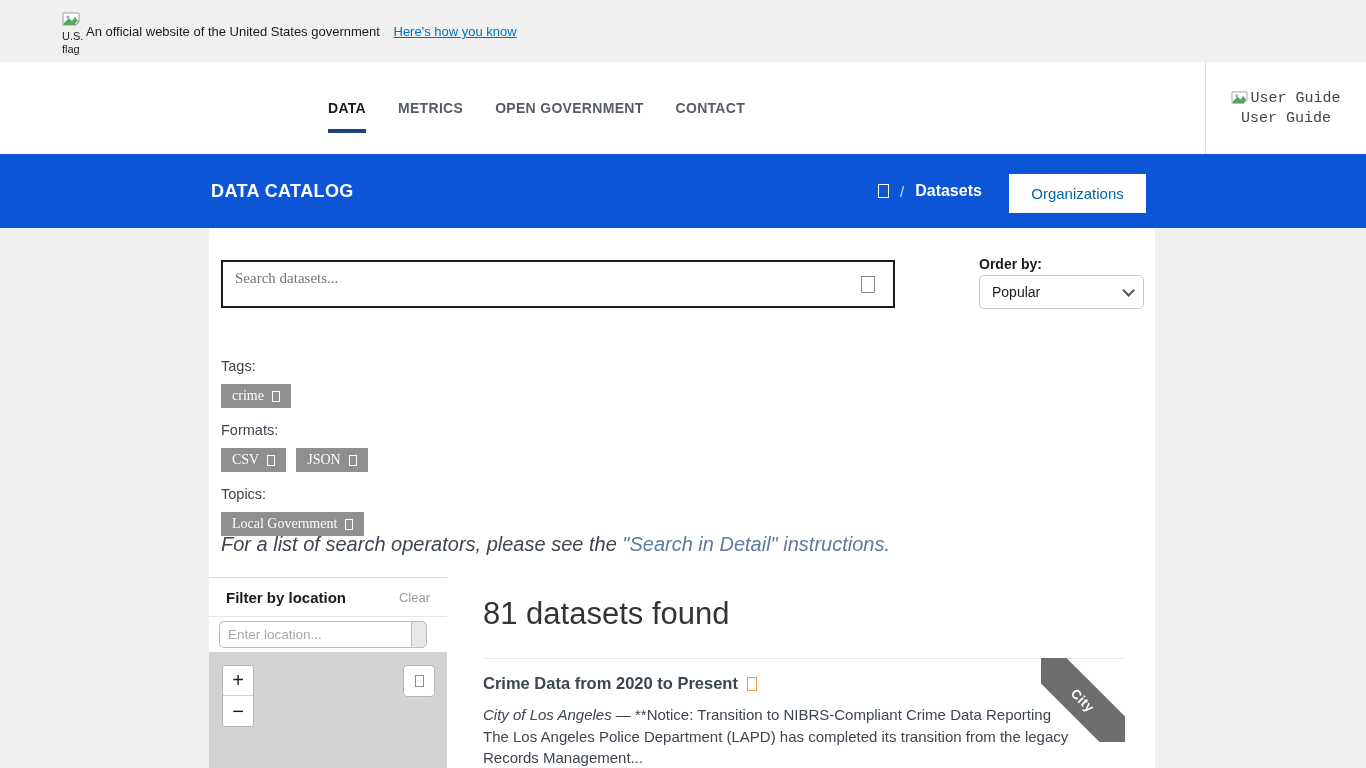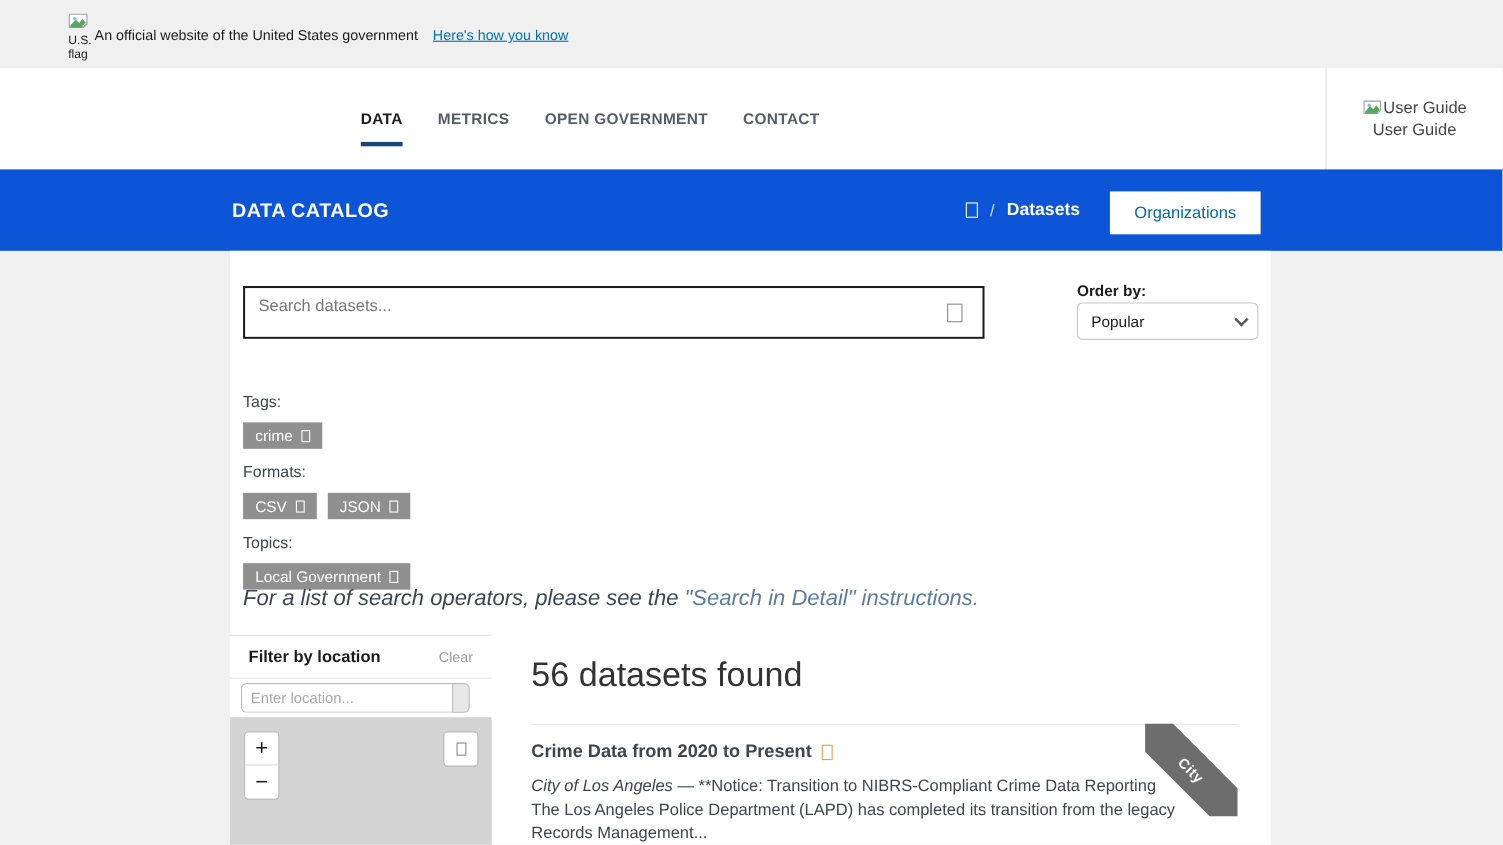--- a/index.html
+++ b/index.html
@@ -13,21 +13,21 @@
   .banner-line { position:absolute; left:86px; top:24px; font-size:13px; color:#1b1b1b; white-space:nowrap; }
   .banner-link { color:#0071bc; text-decoration:underline; margin-left:10px; cursor:pointer; }
 
   
   .site-header { position:absolute; left:0; top:62px; width:1366px; height:92px; background:#ffffff; }
   .main-nav { position:absolute; left:328px; top:0; height:92px; display:flex; align-items:center; gap:32px; }
   .nav-item { font-size:14px; font-weight:bold; color:#565c65; letter-spacing:.3px; cursor:pointer; position:relative; }
   .nav-item.active { color:#1b1b1b; }
   .nav-item.active .nav-underline { position:absolute; left:0; right:0; bottom:-17px; height:4px; background:#1a4480; }
   .user-guide-box { position:absolute; right:0; top:0; width:161px; height:92px; border-left:1px solid #dedede;
-                    display:flex; flex-direction:column; align-items:center; justify-content:center; gap:3px; background:#fff; cursor:pointer; }
+                    display:flex; flex-direction:column; align-items:center; justify-content:center; gap:3px; background:#fff; cursor:pointer;font-family:Liberation Mono, monospace; }
   .ug-row { display:flex; align-items:center; gap:2px; font-size:15px; color:#454545; }
   .ug-label { font-size:15px; color:#454545; }
   .broken-img { display:inline-block; }
 
   
   .blue-band { position:absolute; left:0; top:154px; width:1366px; height:74px; background:#0b55d6; }
   .catalog-title { position:absolute; left:211px; top:0; height:74px; display:flex; align-items:center;
                    color:#ffffff; font-size:18px; font-weight:bold; letter-spacing:.4px; }
   .breadcrumb { position:absolute; left:878px; top:0; height:74px; display:flex; align-items:center; gap:11px; color:#ffffff; }
   .bc-sep { font-size:15px; color:#cfe0ff; }
@@ -36,34 +36,34 @@
   .tofu-home { width:11px; height:14px; color:#ffffff; }
   .org-btn { position:absolute; left:1009px; top:20px; width:137px; height:39px; background:#ffffff; border:none;
              color:#0369a1; font-size:15px; font-family:"Liberation Sans",sans-serif; cursor:pointer; }
 
   
   .container { position:absolute; left:209px; top:228px; width:946px; height:540px; background:#ffffff; }
 
   
   .search-box { position:absolute; left:12px; top:32px; width:674px; height:48px; border:2px solid #1b1b1b; background:#fff; }
   .search-box input { width:100%; height:100%; border:none; outline:none; padding:0 44px 12px 12px; font-size:15px;
-                      font-family:Liberation Sans, sans-serif; color:#1b1b1b; }
+                      font-family:Liberation Serif, serif; color:#1b1b1b; }
   .search-box input::placeholder { color:#767676; }
   .tofu-search { position:absolute; right:18px; top:14px; width:14px; height:17px; color:#8a8a8a; cursor:pointer; }
   .order-label { position:absolute; left:770px; top:28px; font-size:14px; font-weight:bold; color:#1b1b1b; }
   .order-select { position:absolute; left:770px; top:47px; width:165px; height:34px; border:1px solid #c8c8c8; border-radius:5px;
                   background:#fff; display:flex; align-items:center; padding:0 12px; font-size:14px; color:#1b1b1b; cursor:pointer; }
   .chevron { margin-left:auto; width:9px; height:9px; border-right:2px solid #555; border-bottom:2px solid #555;
              transform:rotate(45deg) translateY(-3px); }
 
   
   .facet-label { position:absolute; left:12px; font-size:14.5px; color:#3d4551;text-align:center; }
   .chip-row { position:absolute; left:12px; display:flex; gap:10px; }
   .chip { display:inline-flex; align-items:center; gap:8px; background:#8f8f8f; color:#ffffff; font-size:14px;
-          padding:4px 11px; cursor:pointer; }
+          padding:4px 11px; cursor:pointer;font-family:Liberation Serif, serif; }
   .tofu-x { width:8px; height:11px; color:#ffffff; }
   .note { position:absolute; left:12px; top:305px; font-size:20px; font-style:italic; color:#3d4551; white-space:nowrap; }
   .note .note-link { color:#5c7b9e; cursor:pointer; }
 
   
   .filter-panel { position:absolute; left:0; top:349px; width:238px; height:191px; border-top:1px solid #e0e0e0; background:#fff; }
   .fp-header { height:39px; border-bottom:1px solid #e6e6e6; display:flex; align-items:center; justify-content:space-between; padding:0 17px; }
   .fp-title { font-size:15px; font-weight:bold; color:#1b1b1b; }
   .fp-clear { font-size:13px; color:#9a9a9a; cursor:pointer; }
   .fp-search { height:35px; display:flex; align-items:center; padding:0 10px; }
@@ -207,21 +207,21 @@
       <div class="zoom-group">
         <div class="zoom-btn">+</div>
         <div class="zoom-btn">−</div>
       </div>
       <div class="map-btn">
         <span class="tofu tofu-map"></span>
       </div>
     </div>
   </div>
 
-  <div class="results-count">56 datasets found</div>
+  <div class="results-count">81 datasets found</div>
   <div class="result-divider"></div>
 
   <div class="dataset-card">
     <div class="card-title">
       <span>Crime Data from 2020 to Present</span>
       <span class="tofu tofu-orange"></span>
     </div>
     <div class="card-desc">
       <span class="org-name">City of Los Angeles</span><span> — **Notice: Transition to NIBRS-Compliant Crime Data Reporting The Los Angeles Police Department (LAPD) has completed its transition from the legacy Records Management...</span>
     </div>

